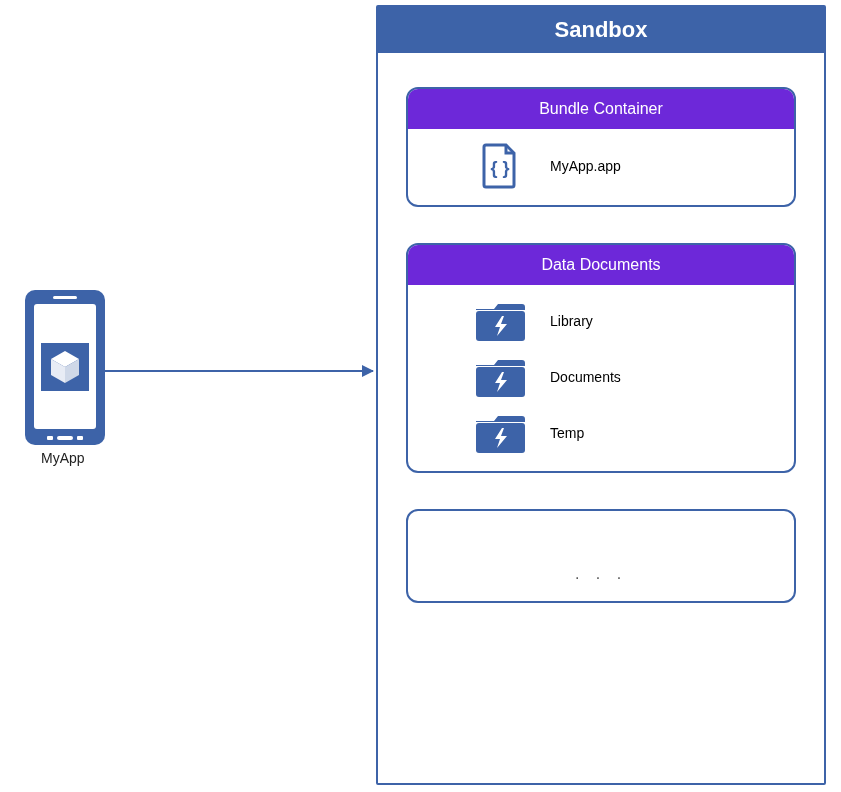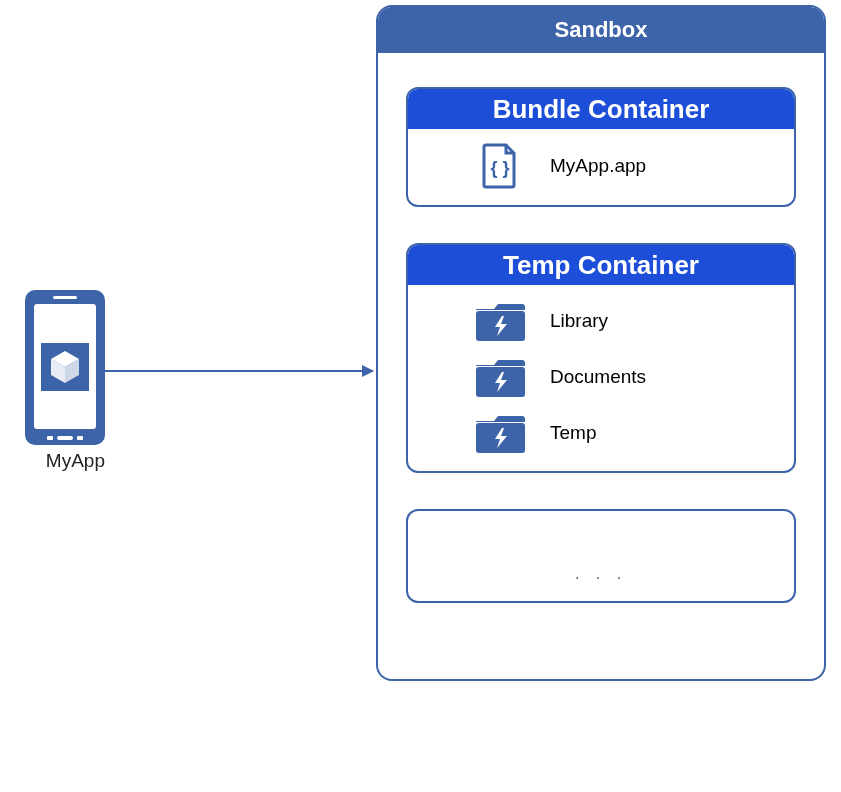--- a/index.html
+++ b/index.html
@@ -44,22 +44,22 @@
   .phone-bottom {
     height: 14px;
     display:flex; align-items:center; justify-content:center; gap:4px;
   }
   .phone-dot { width:6px;height:4px;background:#fff;border-radius:1px;}
   .phone-pill { width:16px;height:4px;background:#fff;border-radius:2px;}
   .phone-label {
     position:absolute;
     left: 16px; right:0;
     top: 160px;
-    text-align:right;
-    font-size: 19px;
+    text-align:left;
+    font-size: 14px;
     color:#222;
   }
   .cube-inner {
     width:48px;height:48px;
     background:#3d63a8;
     display:flex;align-items:center;justify-content:center;
   }
   
   .arrow {
     position:absolute;
@@ -77,23 +77,23 @@
     border-left:12px solid #3d63a8;
     border-top:6px solid transparent;
     border-bottom:6px solid transparent;
   }
   
   .sandbox {
     position:absolute;
     left: 376px;
     top: 5px;
     width: 450px;
-    height: 676px;
+    height: 780px;
     border: 2px solid #3d63a8;
-    border-radius: 16px;
+    border-radius: 2px;
     overflow:hidden;
   }
   .sandbox-header{
     height: 46px;
     background:#3d63a8;
     color:#fff;
     font-size:22px;
     font-weight:bold;
     display:flex;align-items:center;justify-content:center;
   }
@@ -104,40 +104,40 @@
     gap: 36px;
   }
   
   .container-box{
     border:2px solid #3d63a8;
     border-radius:12px;
     overflow:hidden;
   }
   .container-header{
     height:40px;
-    background:#1d4ed8;
+    background:#6d28d9;
     color:#fff;
-    font-size:26px;
-    font-weight:bold;
+    font-size:16px;
+    font-weight:normal;
     display:flex;align-items:center;justify-content:center;
   }
   .container-body{
     padding: 14px 20px 16px 20px;
     display:flex;
     flex-direction:column;
     gap:12px;
   }
   .row{
     display:flex;
     align-items:center;
     gap:24px;
     padding-left: 46px;
   }
   .row-text{
-    font-size:19px;
+    font-size:14px;
     color:#000;
   }
   .ellipsis-body{
     height: 90px;
     display:flex;
     align-items:flex-end;
     justify-content:center;
     padding-bottom:18px;
     letter-spacing: 6px;
     color:#555;
@@ -184,21 +184,21 @@
               <path d="M25 2 v8 h8" fill="none" stroke="#3d63a8" stroke-width="3"></path>
               <text x="19" y="31" font-size="18" font-weight="bold" fill="#3d63a8" text-anchor="middle" font-family="Arial">{ }</text>
             </svg>
           </span>
           <span class="row-text">MyApp.app</span>
         </div>
       </div>
     </div>
 
     <div class="container-box">
-      <div class="container-header">Temp Container</div>
+      <div class="container-header">Data Documents</div>
       <div class="container-body">
 
         <div class="row">
           <span class="icon-wrap">
             <svg width="52" height="44" viewBox="0 0 52 44">
               <path d="M2 10 h18 l4 -5 h24 a3 3 0 0 1 3 3 v3 h-49 z" fill="#3d63a8"></path>
               <rect x="2" y="12" width="49" height="30" rx="3" fill="#3d63a8"></rect>
               <polygon points="28,17 21,28 26,28 23,37 33,25 27,25 30,17" fill="#fff"></polygon>
             </svg>
           </span>

